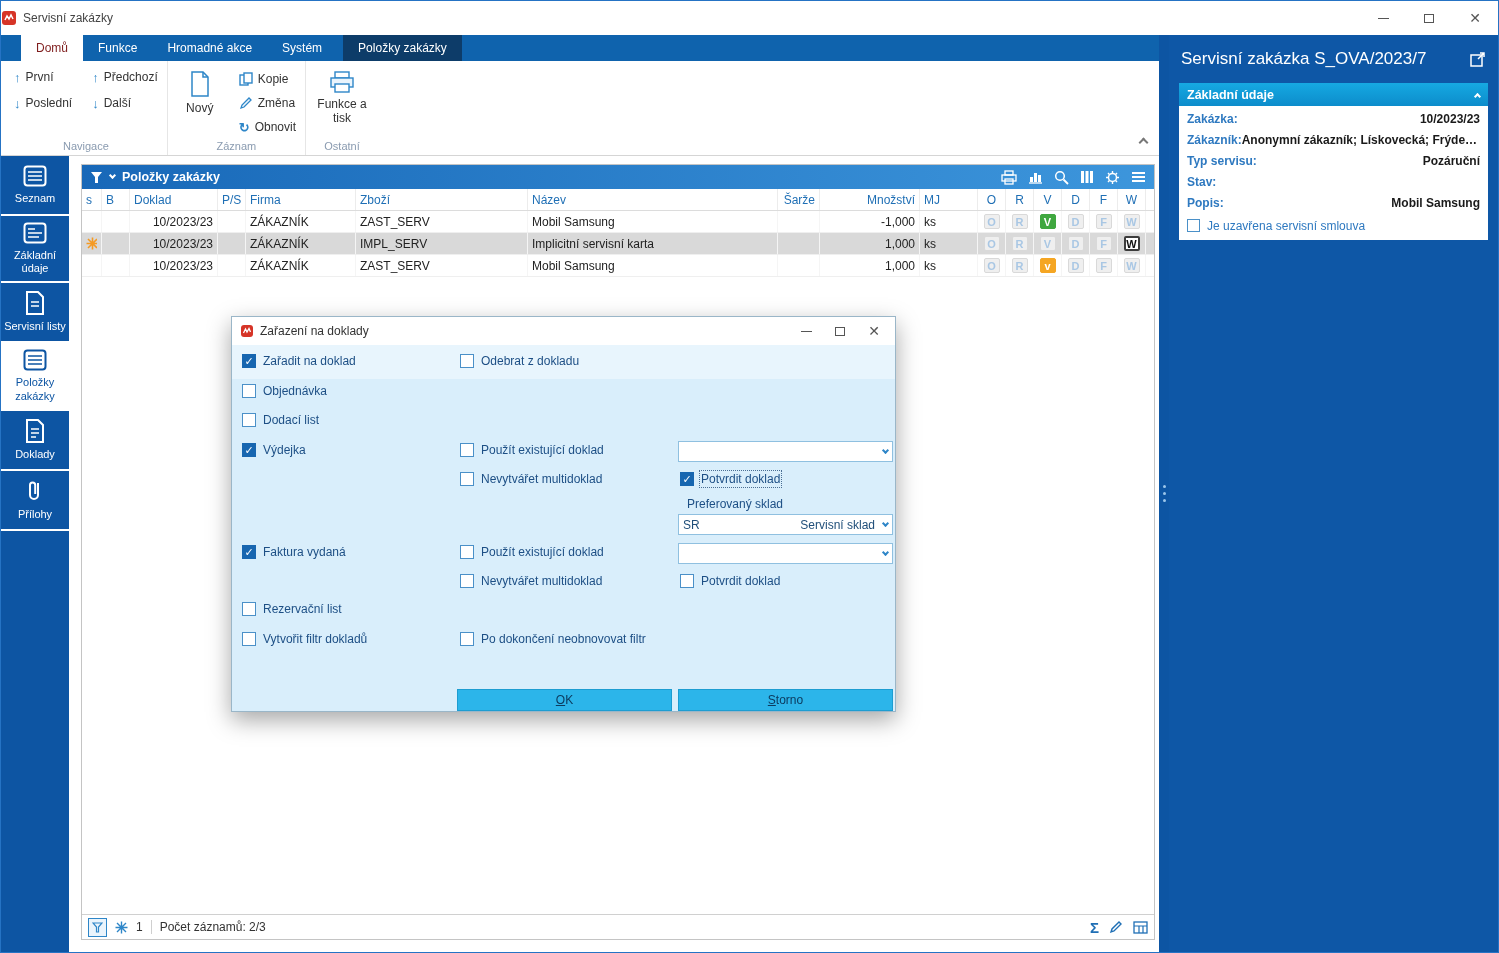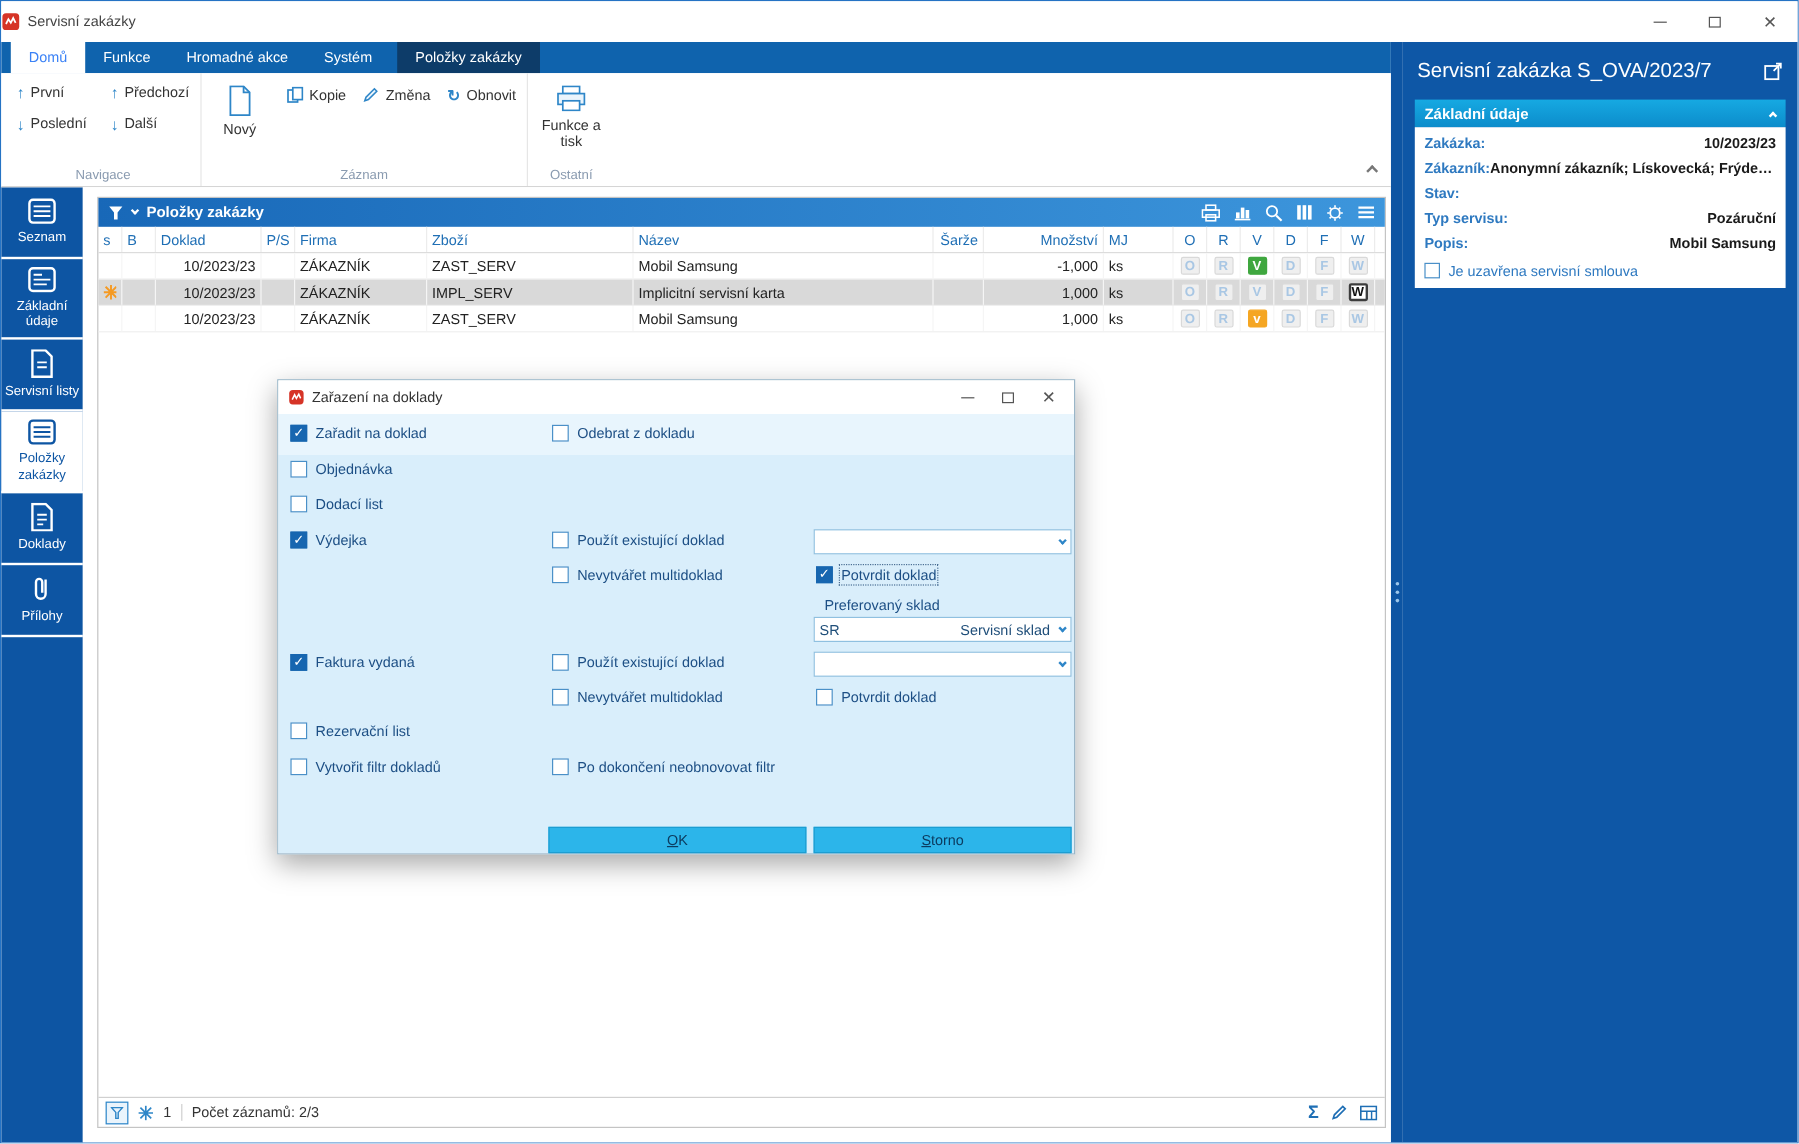--- a/index.html
+++ b/index.html
@@ -15,33 +15,33 @@
   .glyph-max { width:10px; height:9px; border:1px solid #555; display:inline-block; }
   .glyph-close { font-size:14px; line-height:1; }
 
   
   .body-row { flex:1; display:flex; min-height:0; }
   .left-col { width:1158px; flex:0 0 auto; display:flex; flex-direction:column; min-height:0; }
 
   
   .ribbon-tabs { height:26px; background:#0f63ad; display:flex; align-items:stretch; padding-left:8px; flex:0 0 auto; }
   .tab { padding:0 15px; display:flex; align-items:center; color:#fff; cursor:default; }
-  .tab.active { background:#fff; color:#3b82f6; }
+  .tab.active { background:#fff; color:#7f1d1d;margin-left:12px; }
   .tab.contextual { background:#0d3c69; margin-left:6px; }
   .ribbon-body { height:95px; flex:0 0 auto; background:#fff; border-bottom:1px solid #d5d5d5; display:flex; padding-left:4px; position:relative; }
   .ribbon-group { display:flex; flex-direction:column; padding:0 6px; }
   .ribbon-group + .ribbon-group { border-left:1px solid #e6e6e6; }
   .group-items { flex:1; display:flex; align-items:flex-start; padding-top:8px; }
   .group-label { text-align:center; color:#8a9bb0; font-size:11px; padding:1px 0 3px; }
   .nav-cols { display:flex; gap:14px; }
   .nav-col { display:flex; flex-direction:column; gap:10px; }
   .rb-small { display:flex; align-items:center; gap:5px; color:#333; padding:1px 3px; cursor:default; }
   .arrow { color:#2e86c8; font-weight:bold; font-size:13px; line-height:1; }
   .rb-big { width:52px; display:flex; flex-direction:column; align-items:center; gap:4px; color:#333; text-align:center; padding:2px 1px; cursor:default; }
-  .rb-smallcol { display:flex; flex-direction:row; gap:8px; margin-left:10px; padding-top:2px; }
+  .rb-smallcol { display:flex; flex-direction:column; gap:8px; margin-left:10px; padding-top:2px; }
   .ribbon-collapse { position:absolute; right:12px; bottom:6px; color:#777; }
   .chev { display:inline-block; width:7px; height:7px; border-right:2px solid currentColor; border-bottom:2px solid currentColor; }
   .chev.down { transform:rotate(45deg); margin-top:-3px; }
   .chev.up { transform:rotate(-135deg); margin-top:4px; }
   .chev.sm { width:5px; height:5px; }
 
   
   .content-row { flex:1; display:flex; min-height:0; }
   .sidebar { width:68px; flex:0 0 auto; background:#0d55a3; display:flex; flex-direction:column; }
   .sb-item { min-height:60px; display:flex; flex-direction:column; align-items:center; justify-content:center; gap:5px; color:#fff; font-size:11px; text-align:center; padding:6px 2px; border-bottom:2px solid #ffffff; line-height:1.2; cursor:default; }
@@ -477,26 +477,26 @@
         <div class="sec-body">
           <div class="kv">
               <span class="k">Zakázka:</span>
               <span class="v">10/2023/23</span>
             </div>
           <div class="kv">
               <span class="k">Zákazník:</span>
               <span class="v">Anonymní zákazník; Lískovecká; Frýdek (část);</span>
             </div>
           <div class="kv">
+              <span class="k">Typ servisu:</span>
+              <span class="v">Pozáruční</span>
+            </div>
+          <div class="kv">
               <span class="k">Stav:</span>
               <span class="v"></span>
-            </div>
-          <div class="kv">
-              <span class="k">Typ servisu:</span>
-              <span class="v">Pozáruční</span>
             </div>
           <div class="kv">
               <span class="k">Popis:</span>
               <span class="v">Mobil Samsung</span>
             </div>
           <div class="kv-check">
             <span class="p-box"></span>
             <span>Je uzavřena servisní smlouva</span>
           </div>
         </div>

